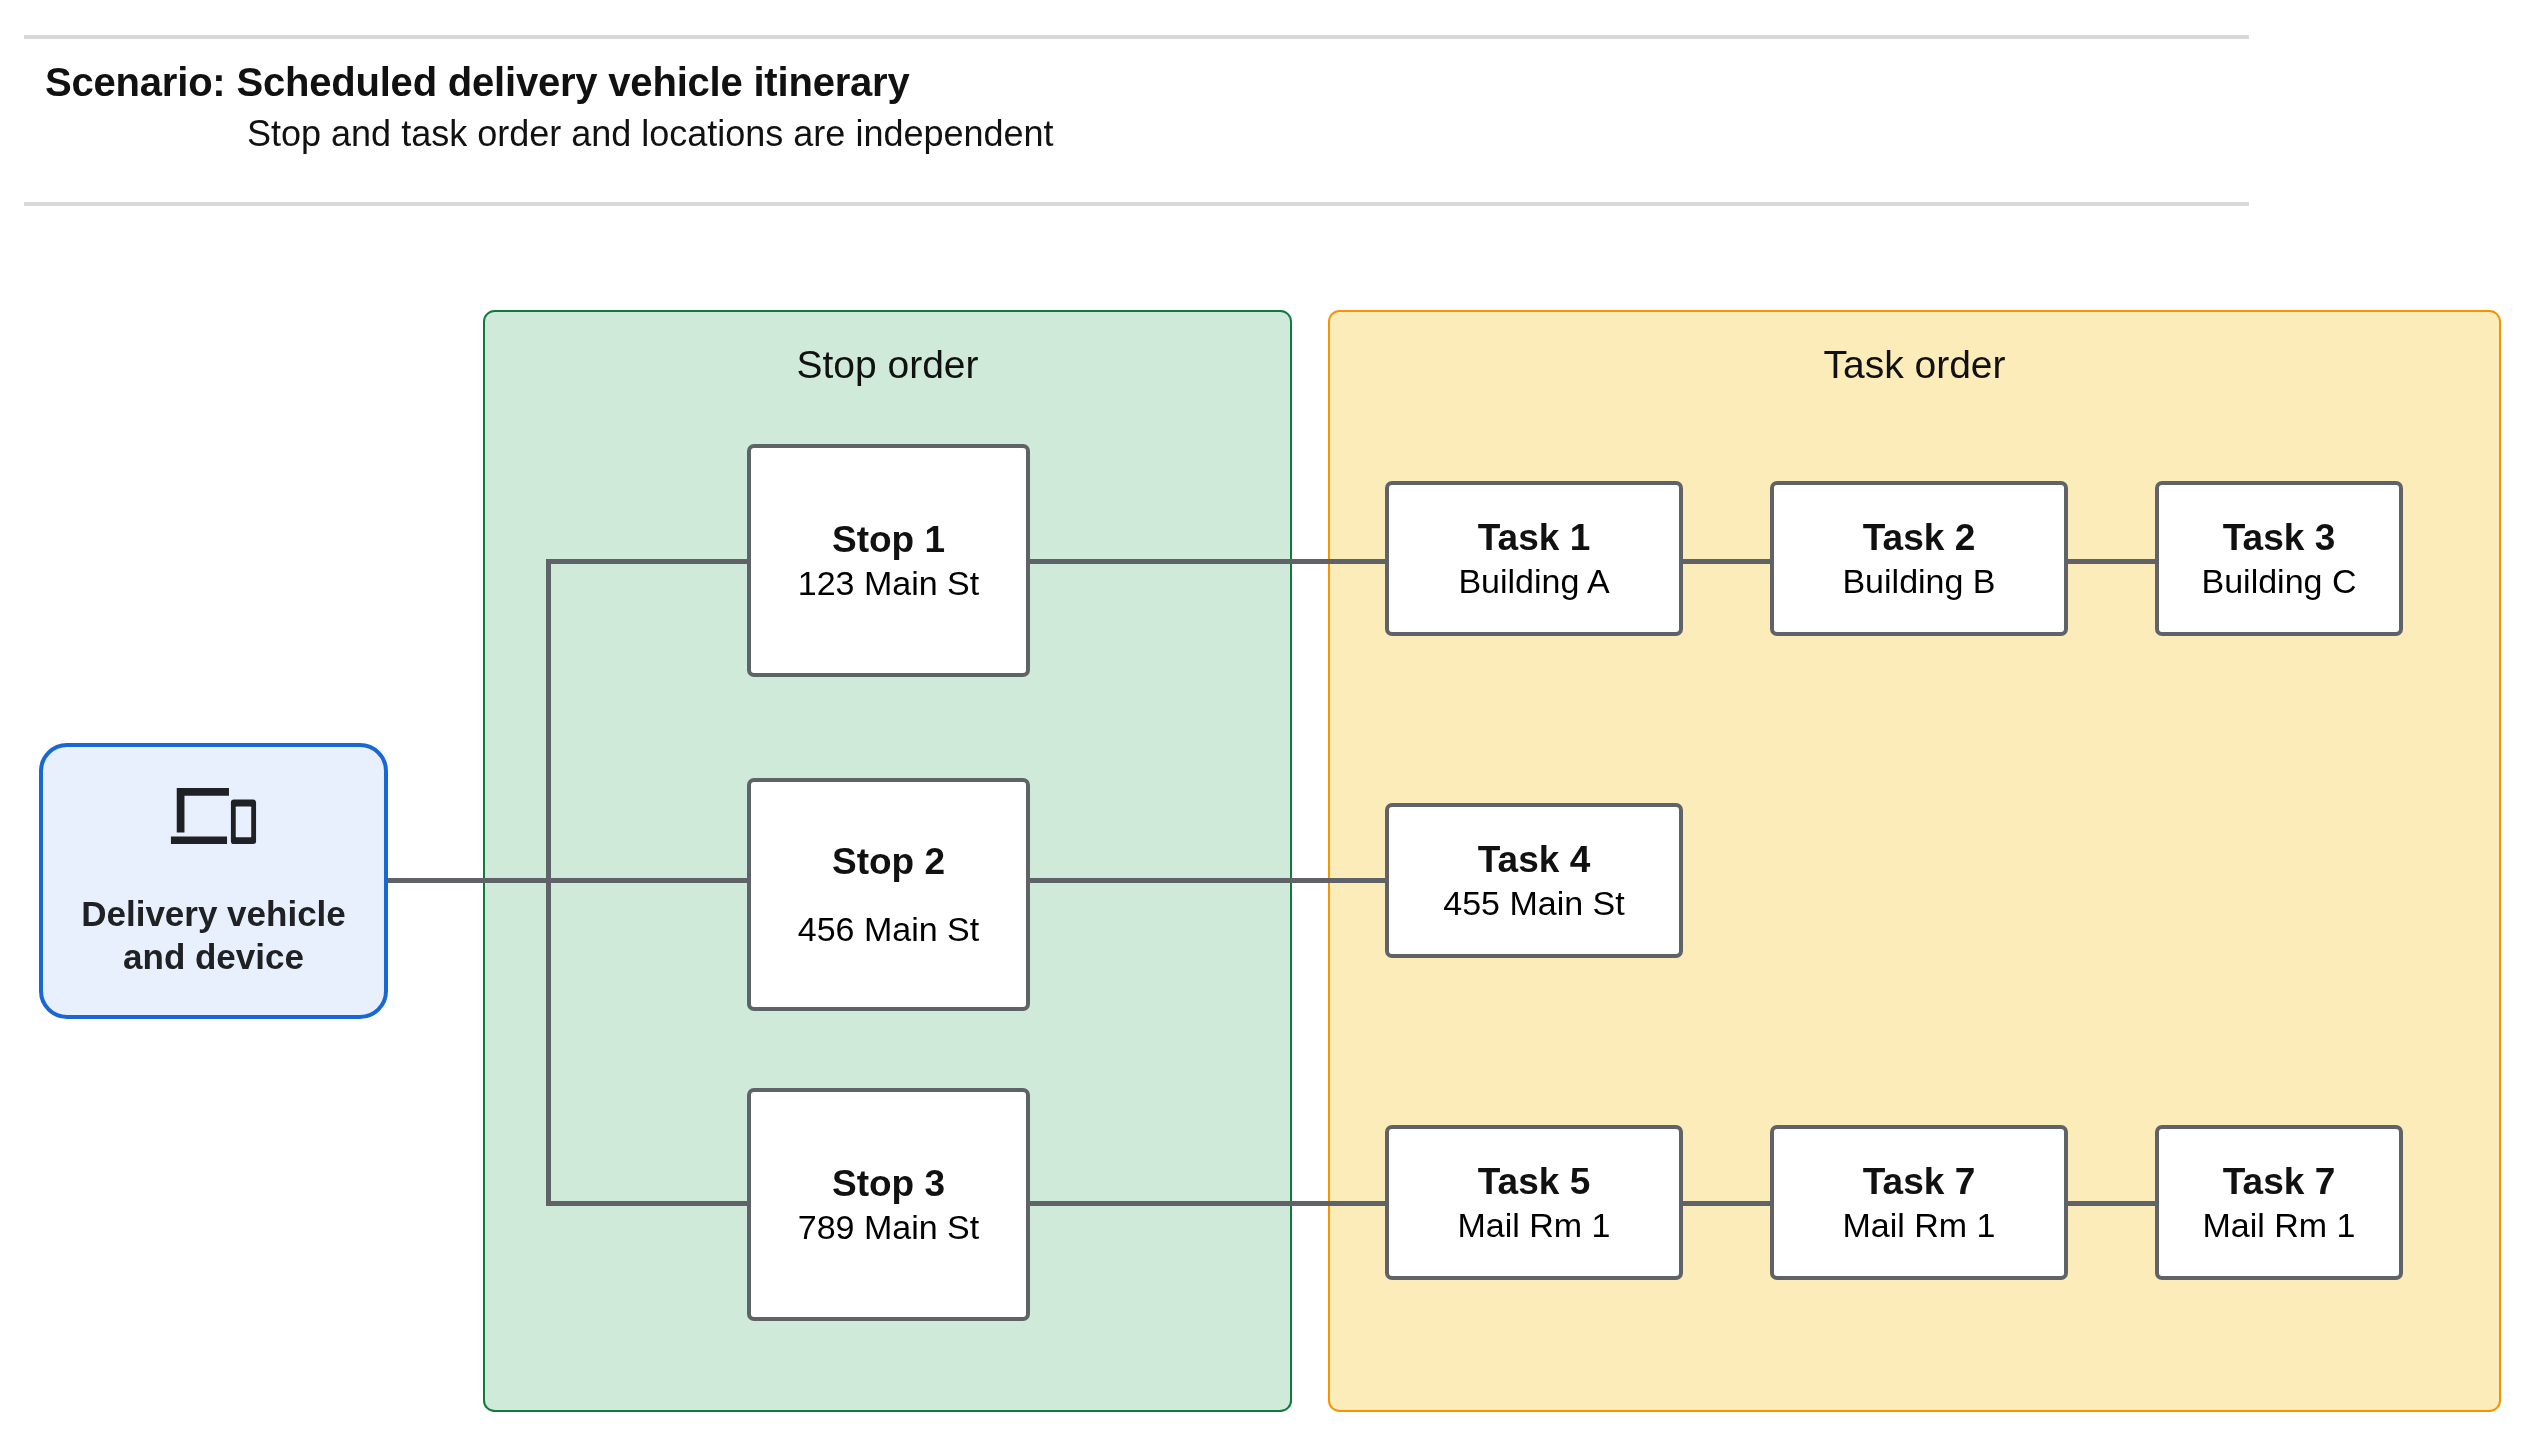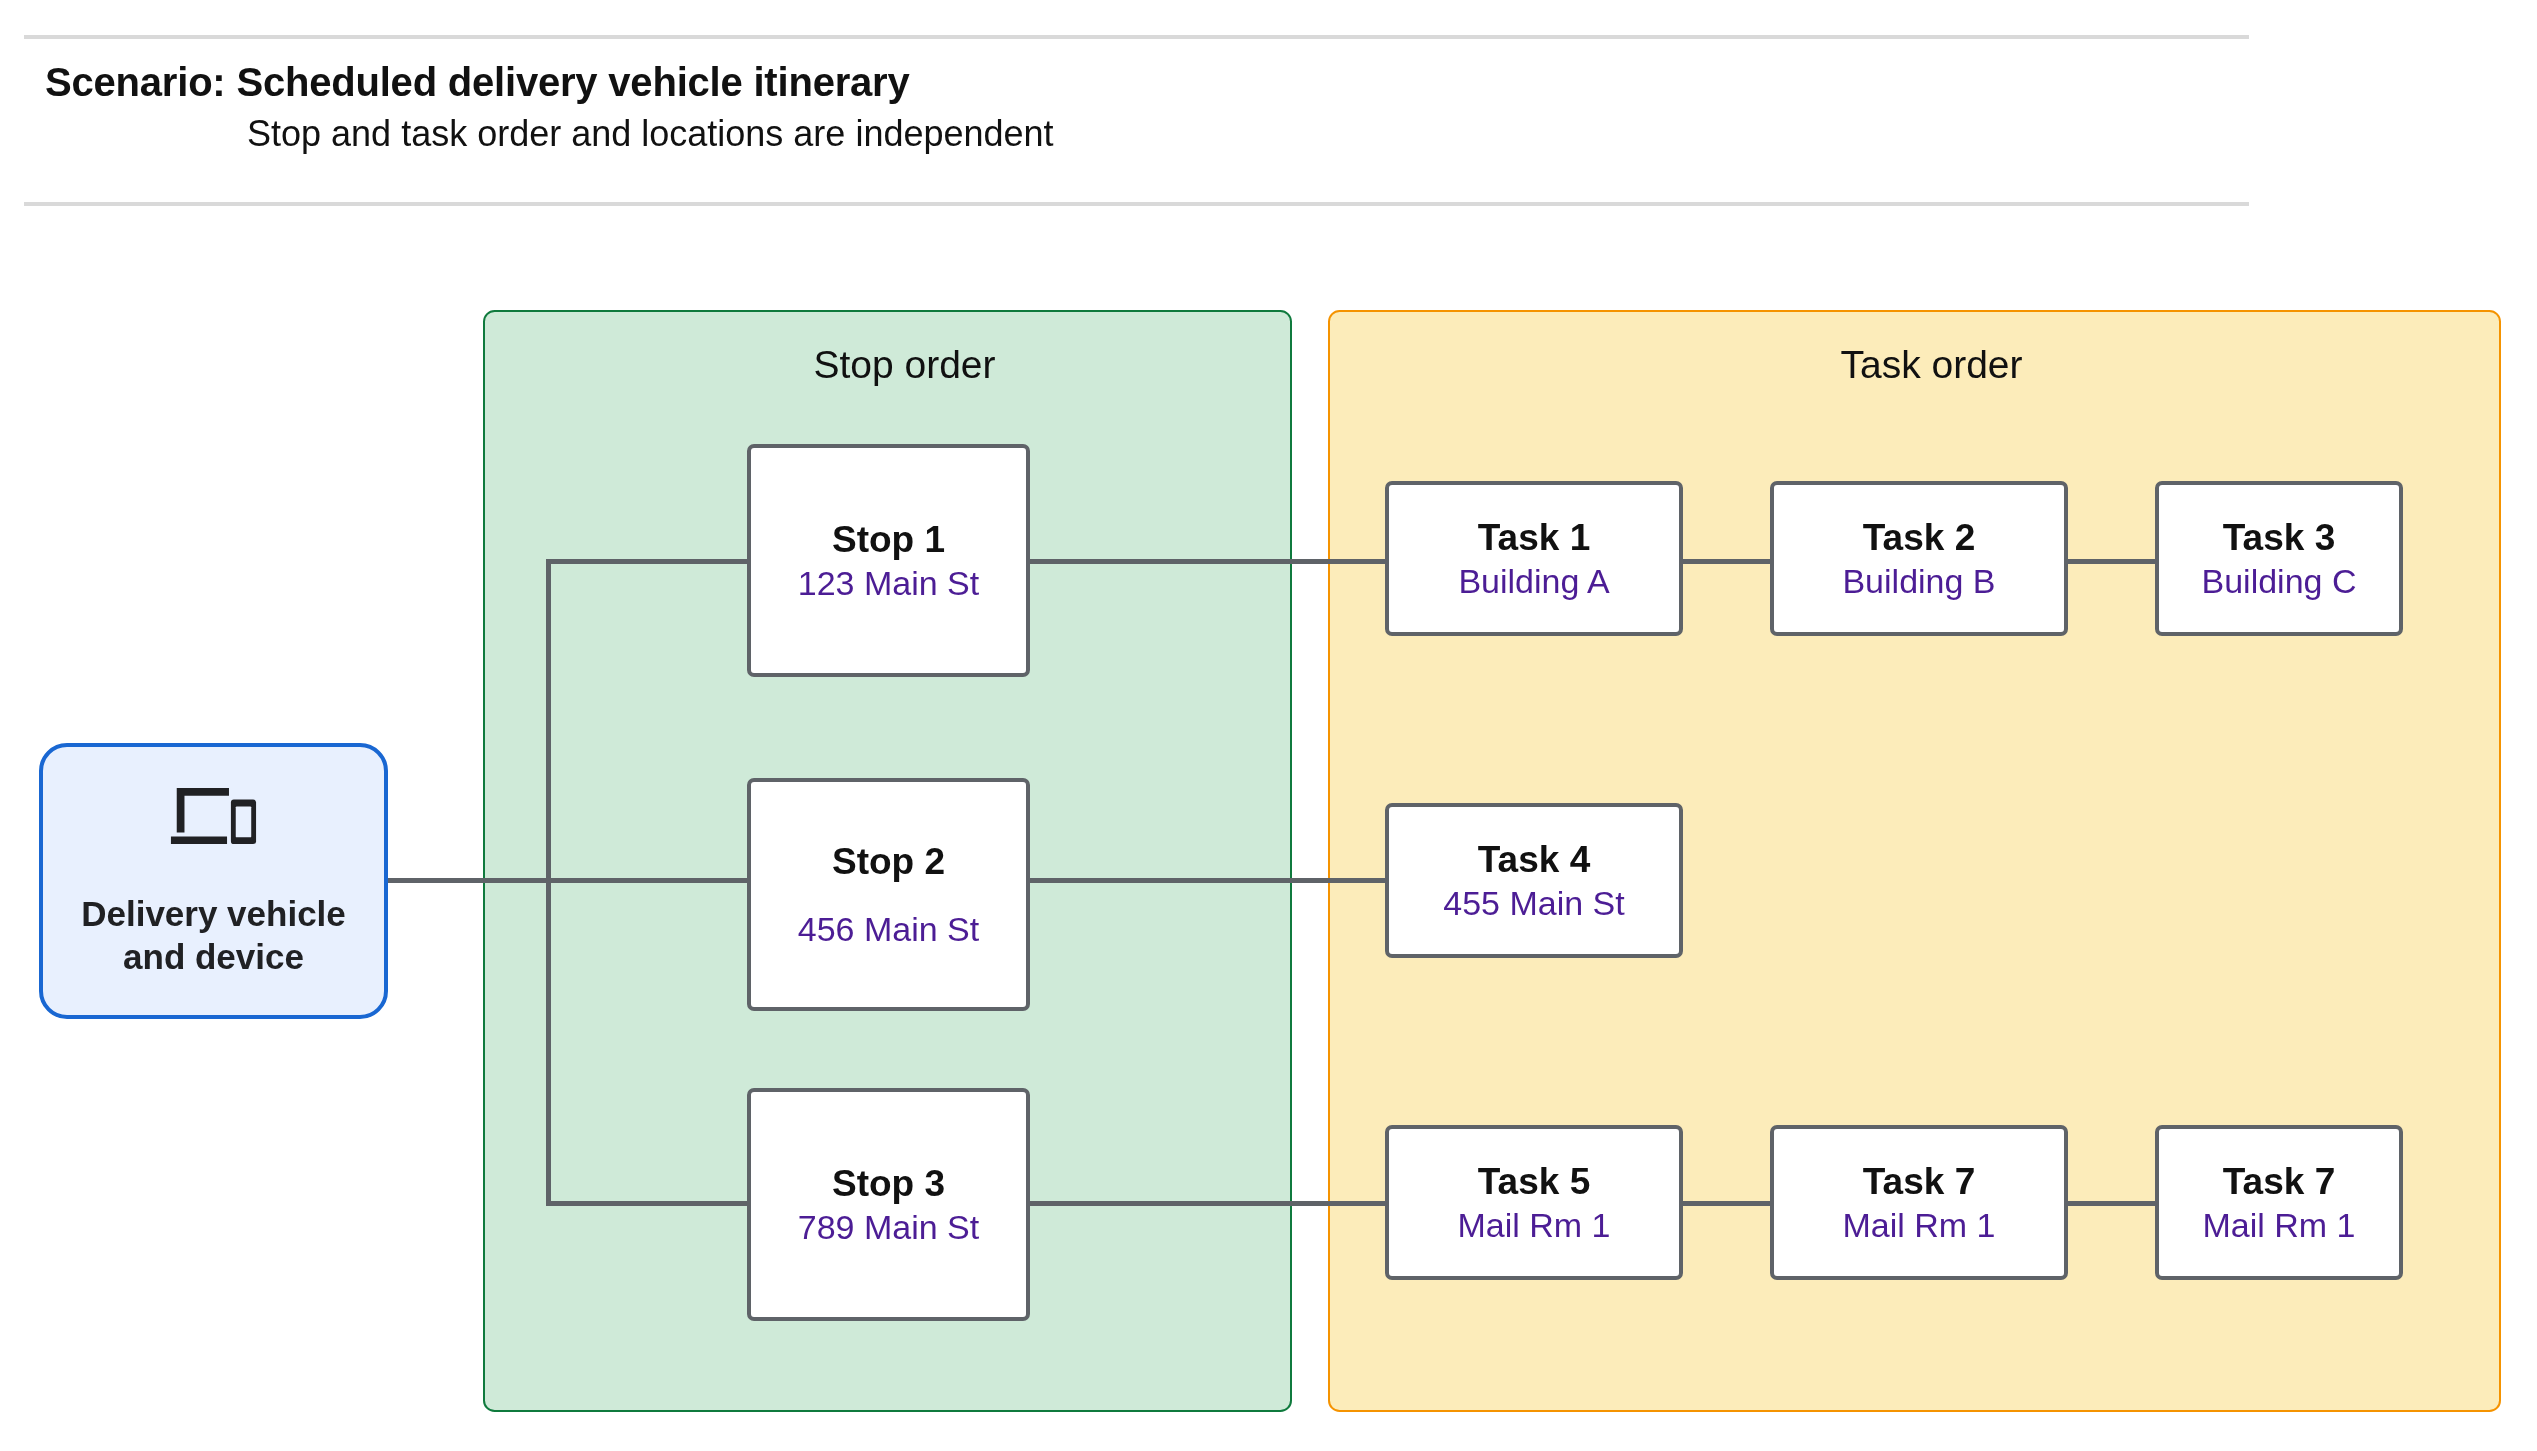--- a/index.html
+++ b/index.html
@@ -58,21 +58,20 @@
   }
   .panel-title {
     position: absolute;
     top: 31px;
     left: 0;
     width: 100%;
     text-align: center;
     font-size: 39px;
     font-weight: normal;
     color: #111111;
-    margin-left: 17px;
   }
   #panel-stop {
     left: 483px;
     top: 310px;
     width: 809px;
     height: 1102px;
     background: #cfead8;
     border: 2.9px solid #0f7a3d;
   }
   #panel-task {
@@ -108,21 +107,21 @@
   }
   .node .node-title {
     font-size: 37px;
     font-weight: bold;
     color: #111111;
     line-height: 1.12;
   }
   .node .node-sub {
     font-size: 34px;
     font-weight: normal;
-    color: #4c1d95;
+    color: #000000;
     line-height: 1.12;
     margin-top: 2.9px;
   }
 
   
   .stop-node {
     left: 747px;
     width: 283px;
     height: 233px;
   }

